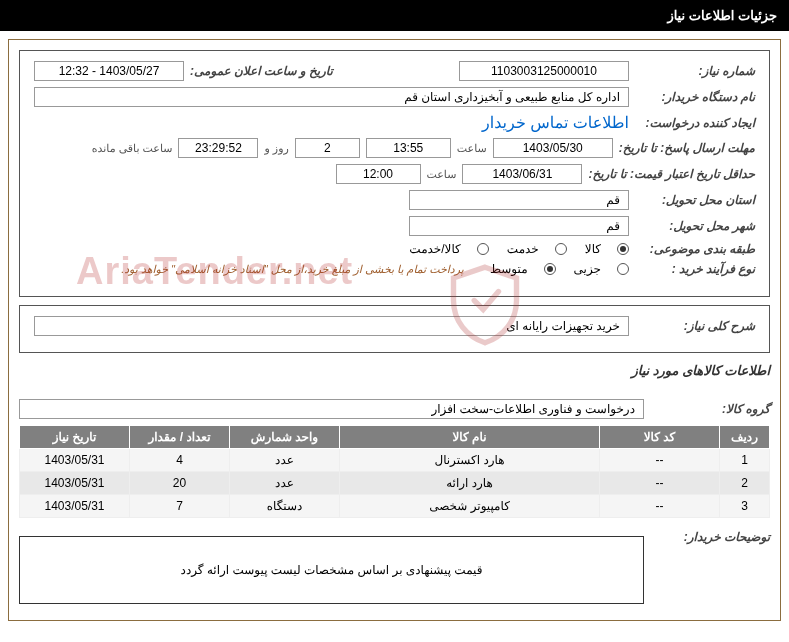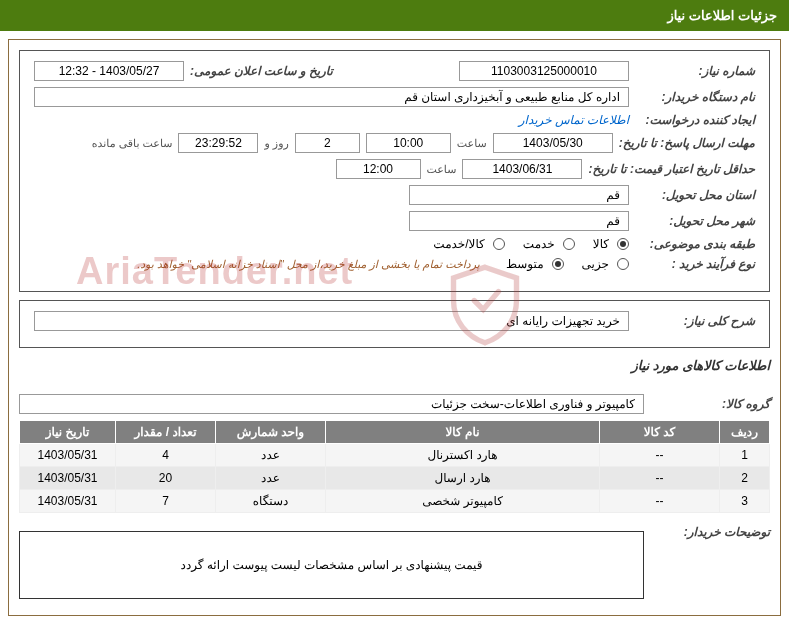--- a/index.html
+++ b/index.html
@@ -5,21 +5,21 @@
 * { box-sizing: border-box; margin: 0; padding: 0; }
 body {
   font-family: Tahoma, Arial, sans-serif;
   font-size: 12px;
   background: #fff;
   width: 789px;
   direction: rtl;
   position: relative;
 }
 .header-bar {
-  background: #4d7c0f;
+  background: #000000;
   color: #fff;
   padding: 8px 12px;
   font-weight: bold;
   font-size: 13px;
 }
 .outer-frame {
   border: 1px solid #8b6d3f;
   margin: 8px;
   padding: 10px;
 }
@@ -45,23 +45,23 @@
   background: #fff;
   padding: 2px 6px;
   min-height: 20px;
   font-size: 12px;
   text-align: center;
   display: inline-flex;
   align-items: center;
   justify-content: center;
 }
 .wide-box { flex: 1; text-align: right; justify-content: flex-start; padding-right: 8px;}
-.link-text { color: #0066cc; cursor: pointer; font-size: 12px; font-style: italic; }
+.link-text { color: #0066cc; cursor: pointer; font-size: 16px; }
 .radio-group { display: flex; gap: 18px; align-items: center; }
-.radio-item { display: flex; align-items: center; gap: 8px; }
+.radio-item { display: flex; align-items: center; gap: 16px; }
 .radio-circle {
   width: 12px; height: 12px; border-radius: 50%;
   border: 1px solid #555; display: inline-block; position: relative;
 }
 .radio-circle.checked::after {
   content: ''; position: absolute; top: 2px; left: 2px;
   width: 6px; height: 6px; border-radius: 50%; background: #333;
 }
 .process-note { color: #a06030; font-size: 11px; font-style: italic; }
 .section-frame {
@@ -161,21 +161,21 @@
 
     <div class="row">
       <span class="label">ایجاد کننده درخواست:</span>
       <span class="link-text">اطلاعات تماس خریدار</span>
     </div>
 
     <div class="row">
       <span class="label">مهلت ارسال پاسخ: تا تاریخ:</span>
       <span class="field-box" style="min-width:120px">1403/05/30</span>
       <span class="small-label">ساعت</span>
-      <span class="field-box" style="min-width:85px">10:00</span>
+      <span class="field-box" style="min-width:85px">13:55</span>
       <span class="field-box" style="min-width:65px">2</span>
       <span class="small-label">روز و</span>
       <span class="field-box" style="min-width:80px">23:29:52</span>
       <span class="small-label">ساعت باقی مانده</span>
     </div>
 
     <div class="row">
       <span class="label" style="min-width:140px">حداقل تاریخ اعتبار قیمت: تا تاریخ:</span>
       <span class="field-box" style="min-width:120px">1403/06/31</span>
       <span class="small-label">ساعت</span>
@@ -231,47 +231,47 @@
     <div class="row">
       <span class="label">شرح کلی نیاز:</span>
       <span class="field-box wide-box">خرید تجهیزات رایانه ای</span>
     </div>
   </div>
 
   <div class="section-title">اطلاعات کالاهای مورد نیاز</div>
 
   <div class="row">
     <span class="label">گروه کالا:</span>
-    <span class="field-box wide-box">کامپیوتر و فناوری اطلاعات-سخت جزئیات</span>
+    <span class="field-box wide-box">درخواست و فناوری اطلاعات-سخت افزار</span>
   </div>
 
   <table class="data-table">
     <thead>
       <tr>
         <th style="width:50px">ردیف</th>
         <th style="width:120px">کد کالا</th>
         <th>نام کالا</th>
         <th style="width:110px">واحد شمارش</th>
         <th style="width:100px">تعداد / مقدار</th>
-        <th style="width:96px">تاریخ نیاز</th>
+        <th style="width:110px">تاریخ نیاز</th>
       </tr>
     </thead>
     <tbody>
       <tr>
         <td>1</td>
         <td>--</td>
         <td>هارد اکسترنال</td>
         <td>عدد</td>
         <td>4</td>
         <td>1403/05/31</td>
       </tr>
       <tr>
         <td>2</td>
         <td>--</td>
-        <td>هارد ارسال</td>
+        <td>هارد ارائه</td>
         <td>عدد</td>
         <td>20</td>
         <td>1403/05/31</td>
       </tr>
       <tr>
         <td>3</td>
         <td>--</td>
         <td>کامپیوتر شخصی</td>
         <td>دستگاه</td>
         <td>7</td>

